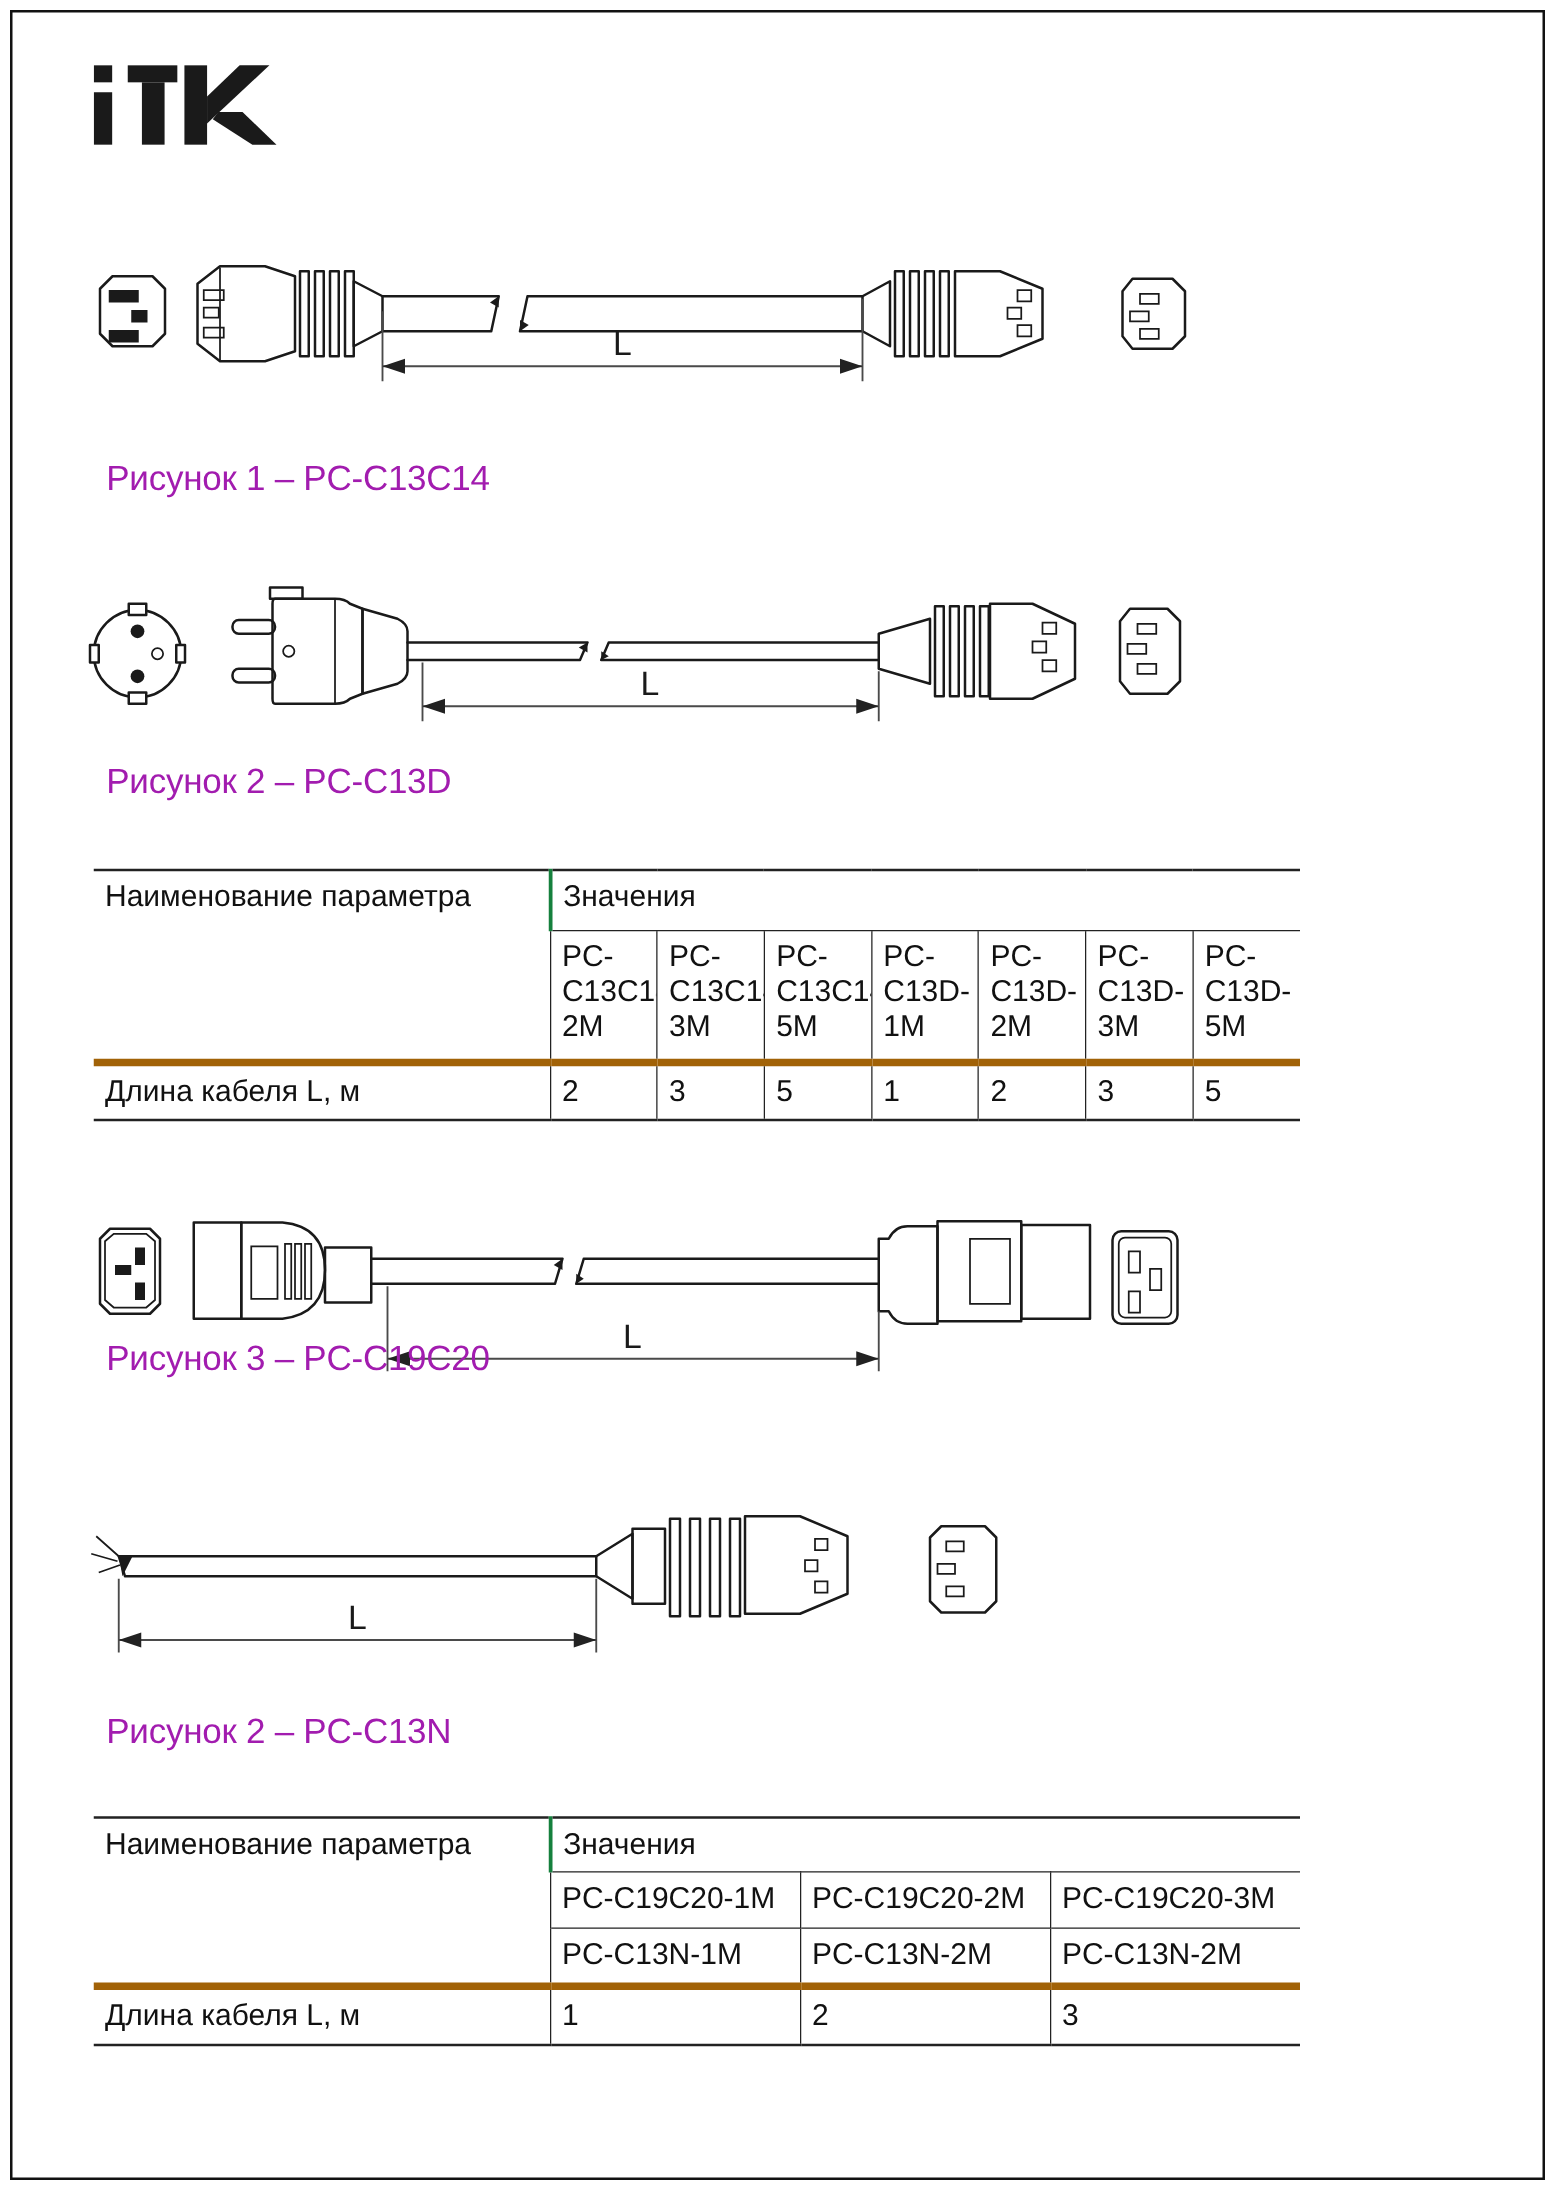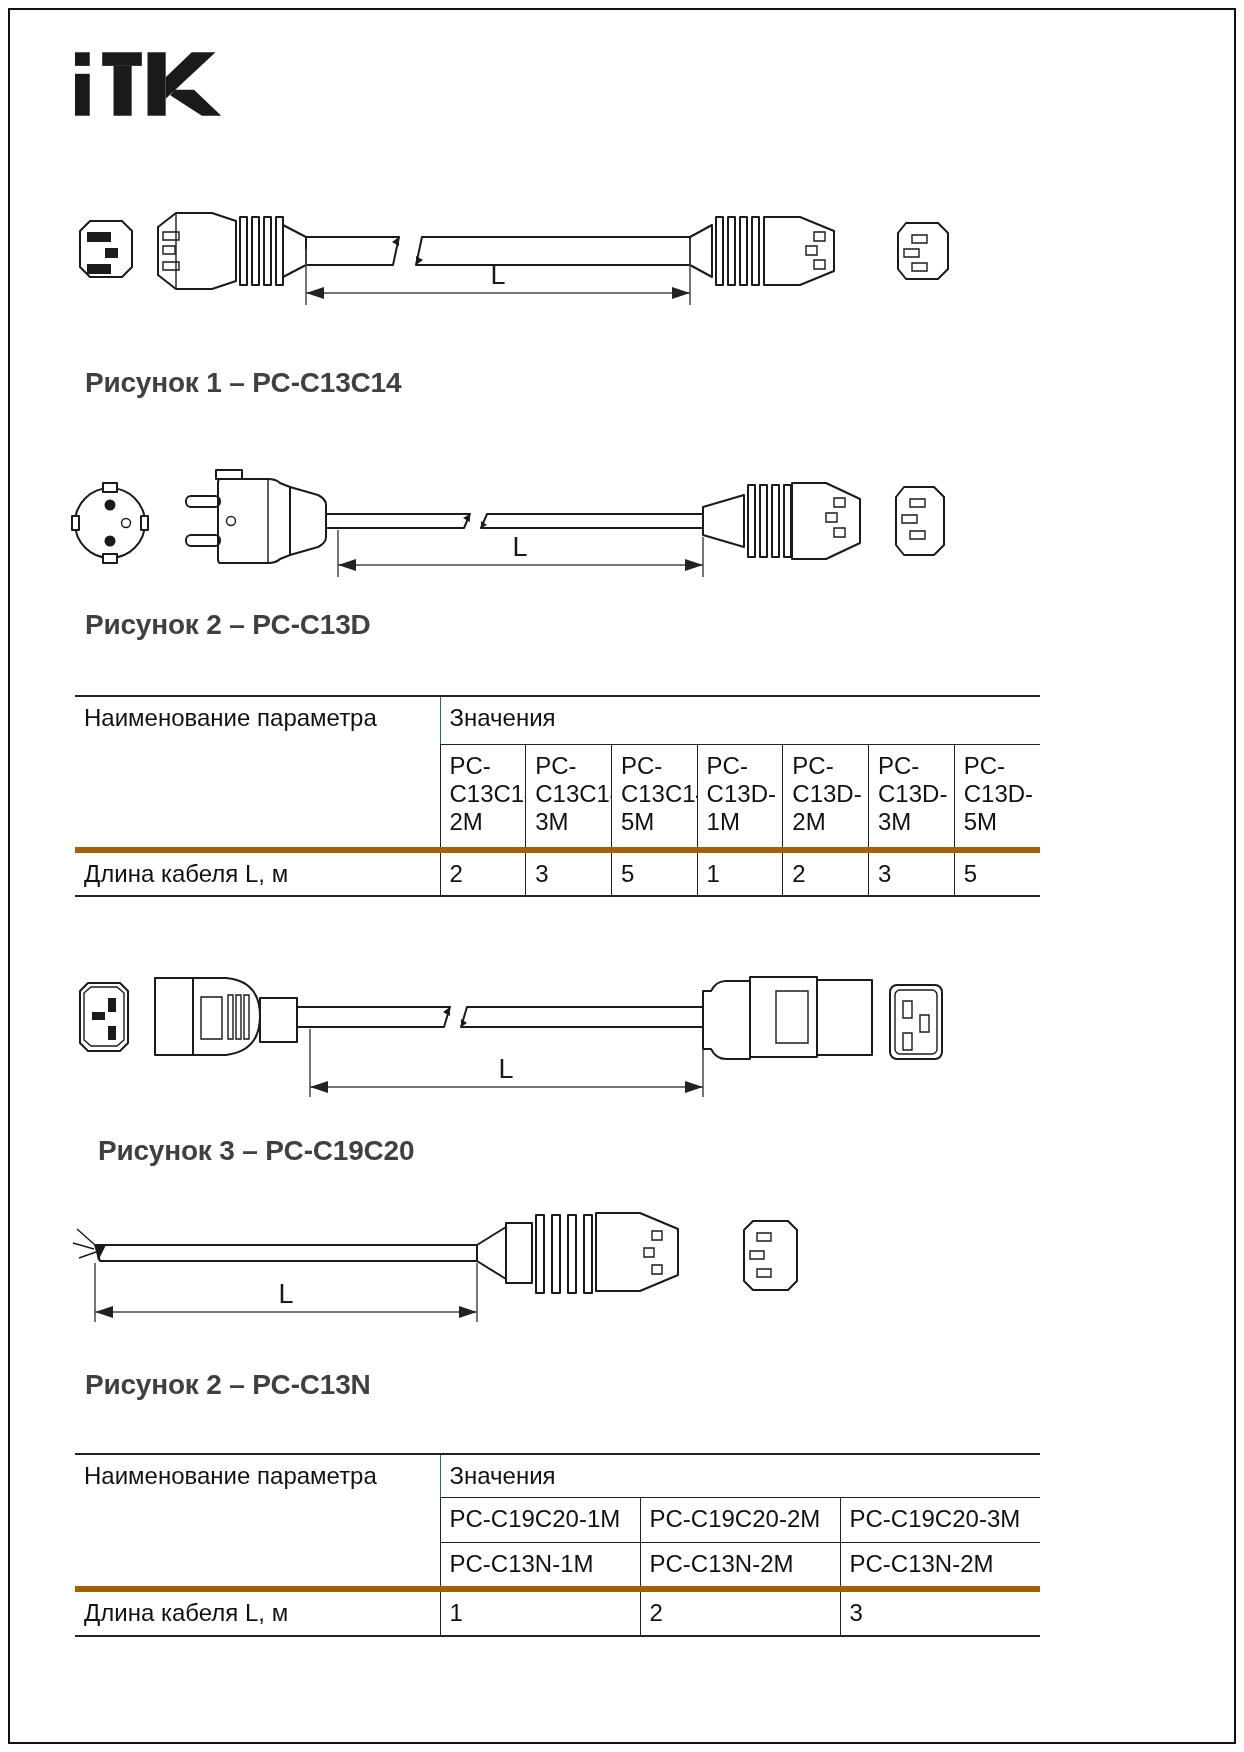--- a/index.html
+++ b/index.html
@@ -12,31 +12,31 @@
     position:absolute;left:8px;top:8px;right:8px;bottom:8px;
     border:2.5px solid #111;pointer-events:none;
   }
   .logo{position:absolute;left:75px;top:52px;}
   .fig{position:absolute;}
   .fig1{left:70px;top:185px;}
   .fig2{left:70px;top:425px;}
   .fig3{left:70px;top:945px;}
   .fig4{left:70px;top:1200px;}
   .caption{
-    position:absolute;left:85px;font-size:28px;letter-spacing:-0.2px;color:#404040;font-weight:bold;
+    position:absolute;left:85px;font-size:28px;letter-spacing:-0.2px;color:#a21caf;
   }
-  .cap1{top:367px;} .cap2{top:609px;} .cap3{top:1135px;margin-left:13px;} .cap4{top:1369px;}
+  .cap1{top:367px;} .cap2{top:609px;} .cap3{top:1071px;} .cap4{top:1369px;}
   table.tbl{
     position:absolute;left:75px;width:965px;border-collapse:collapse;table-layout:fixed;
     font-size:24px;line-height:1.18;color:#111;
   }
   .t1{top:695px;} .t2{top:1453px;}
   .tbl td{padding:7px 9px;vertical-align:top;overflow:hidden;}
   tr.r1 td{border-top:2px solid #222;}
-  td.vals-hdr{border-bottom:1px solid #222;border-left:1px solid #15803d;}
+  td.vals-hdr{border-bottom:1px solid #222;border-left:3px solid #15803d;}
   tr.r2 td{border-left:1px solid #222;}
   tr.r2b td{border-left:1px solid #222;border-top:1px solid #222;margin-left:42px;}
   tr.r3 td{border-top:6px solid #a16207;border-bottom:2px solid #222;border-left:1px solid #222;vertical-align:middle;}
   tr.r3 td:first-child{border-left:none;}
   .t1 tr.r1{height:48px;} .t1 tr.r2{height:106px;} .t1 tr.r3{height:46px;}
   .t2 tr.r1{height:42px;} .t2 tr.r2{height:45px;} .t2 tr.r2b{height:44px;} .t2 tr.r3{height:47px;}
   
   .fig path,.fig rect,.fig circle,.fig line{vector-effect:non-scaling-stroke;}
   .draw{stroke:#1a1a1a;stroke-width:2;fill:none;stroke-linejoin:round;stroke-linecap:round;}
   .thin{stroke:#1a1a1a;stroke-width:1.4;fill:none;}

